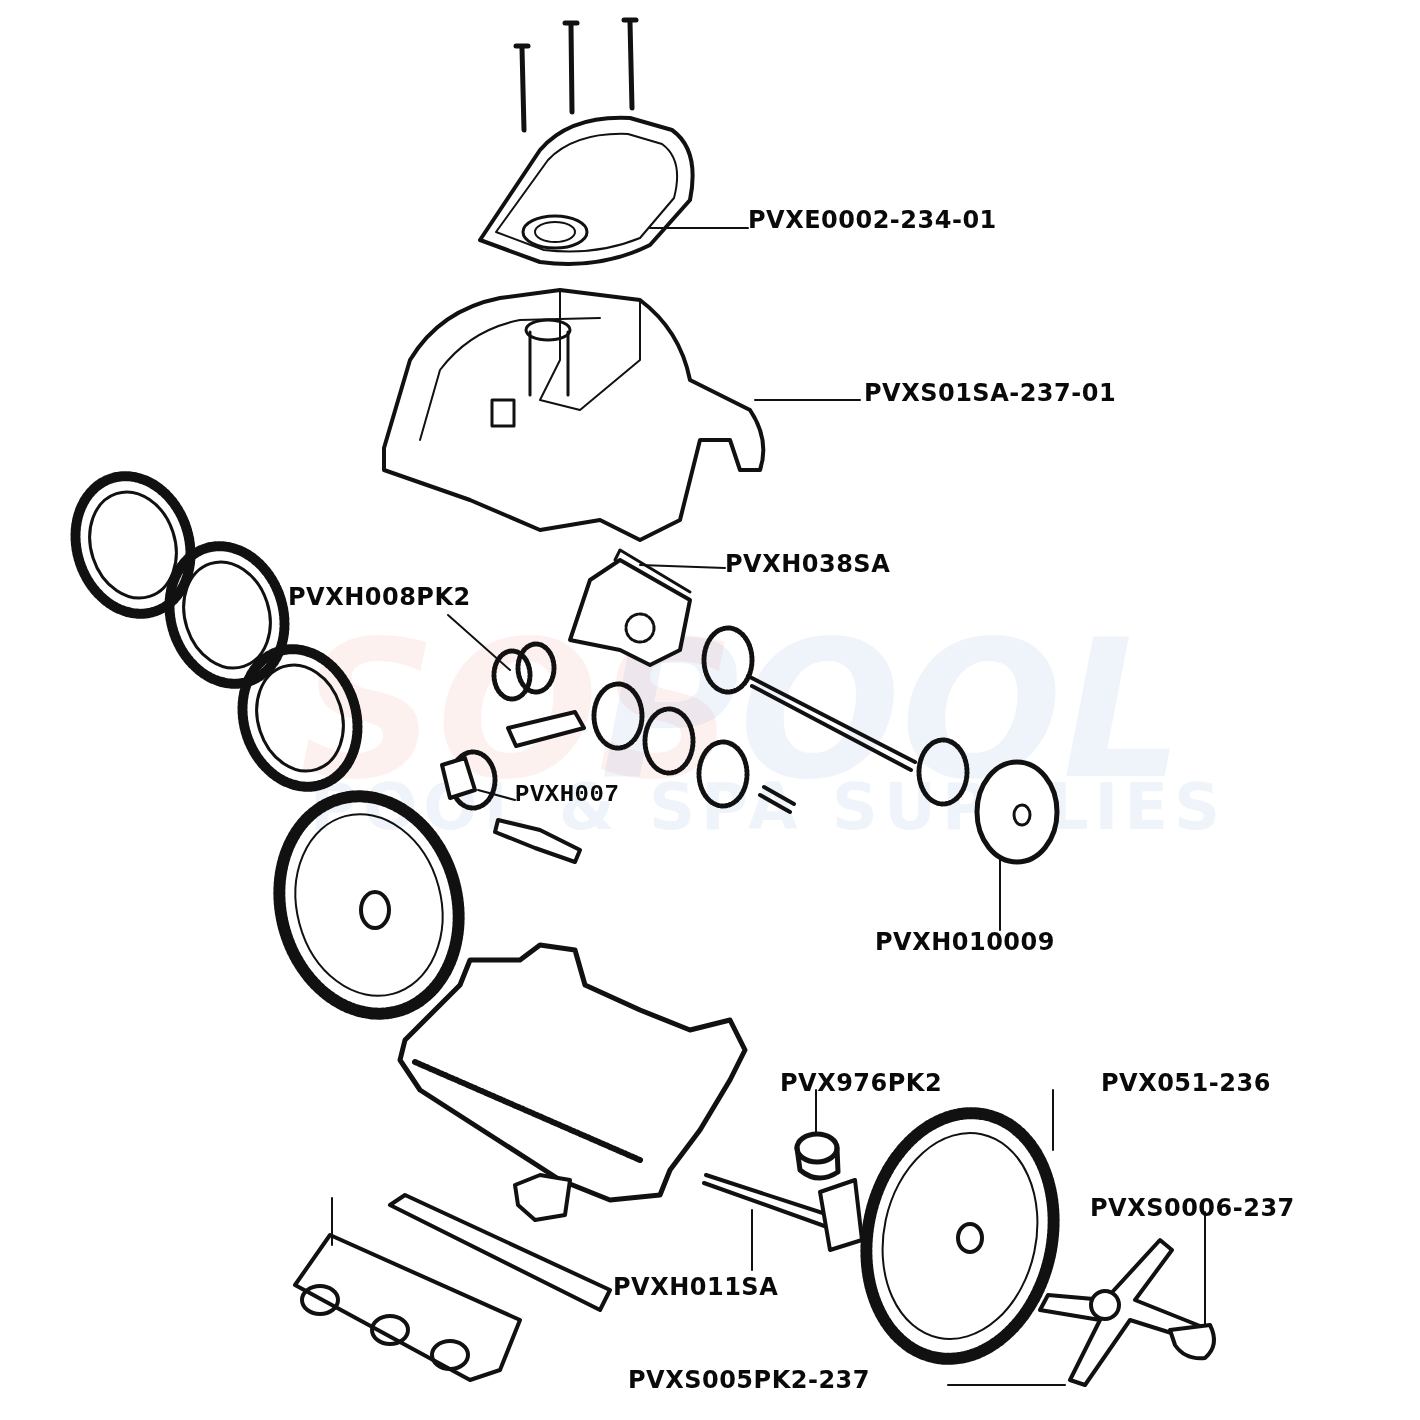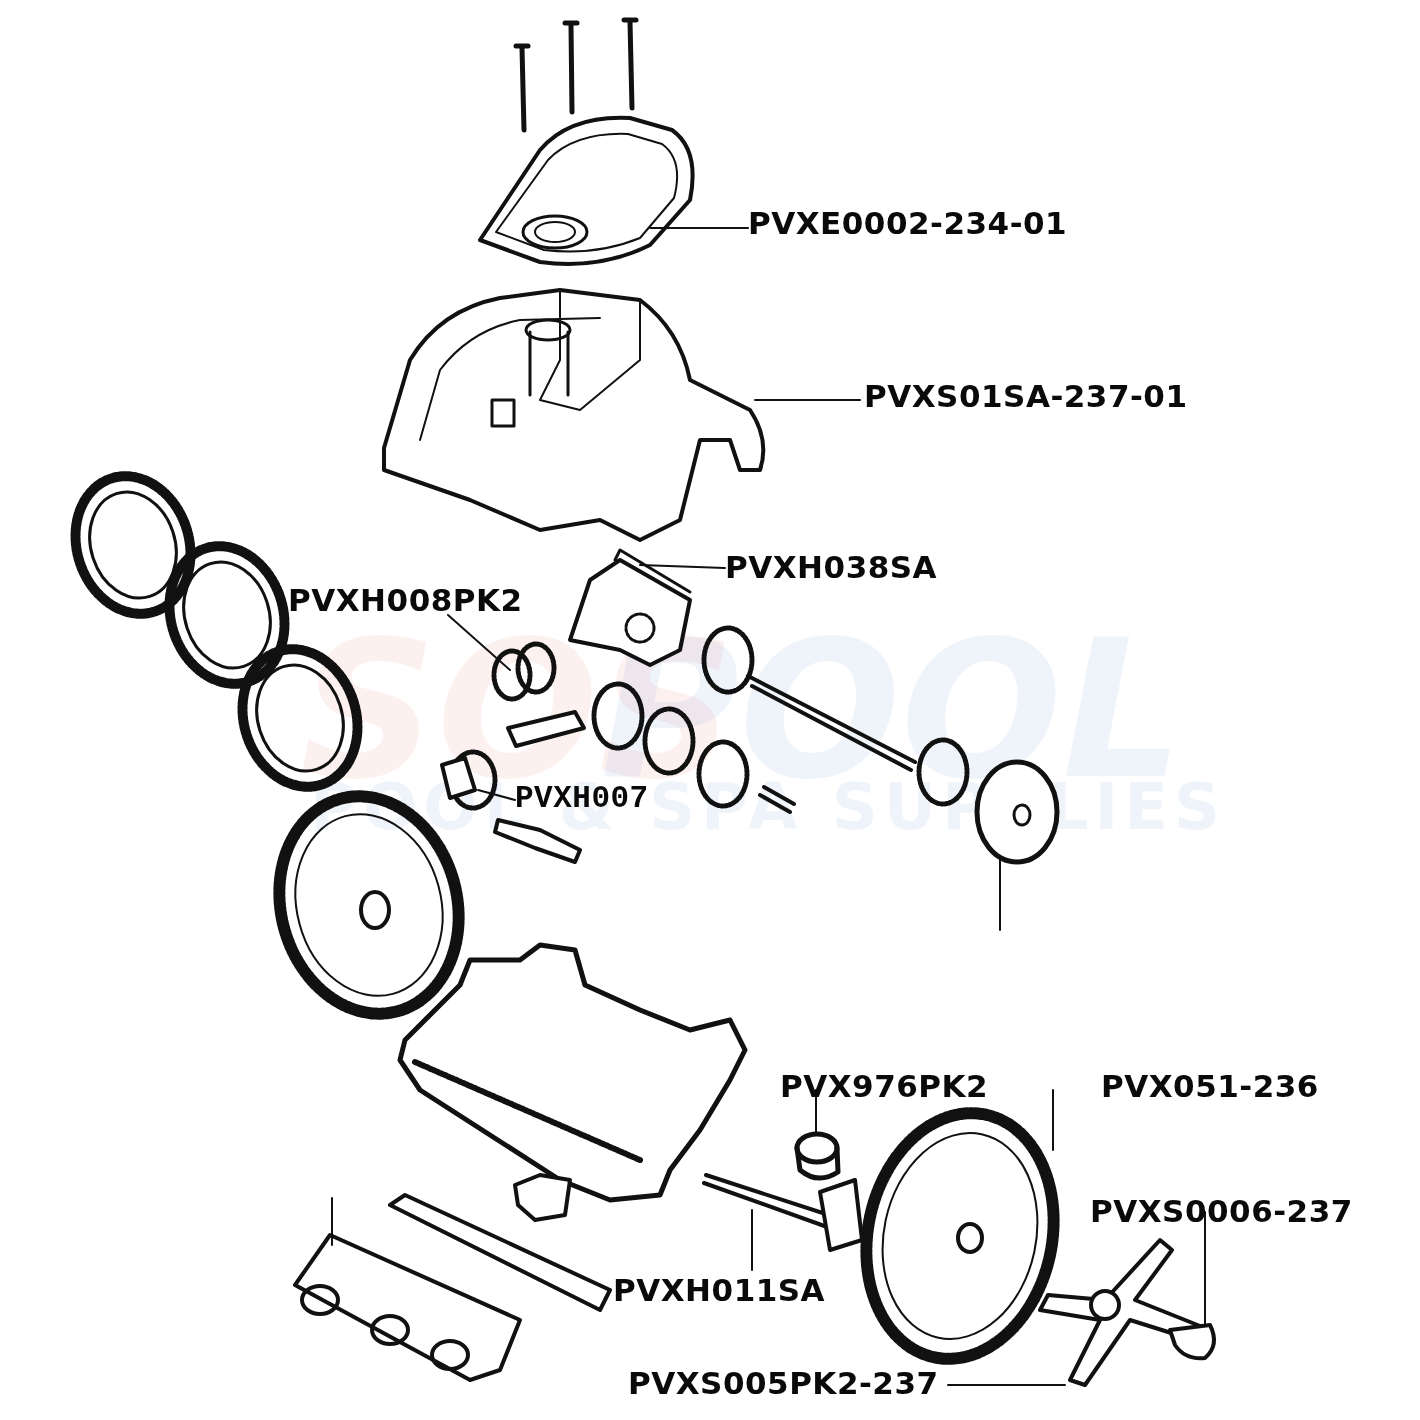--- a/index.html
+++ b/index.html
@@ -1,20 +1,20 @@
 <!DOCTYPE html>
 <html><head>
 <meta charset="utf-8">
 <style>
   html, body { margin:0; padding:0; background:#ffffff; }
   body { width:1420px; height:1420px; position:relative; overflow:hidden; font-family:"Liberation Sans", sans-serif; }
   #stage { position:absolute; left:0; top:0; width:1420px; height:1420px; }
   .label {
     position:absolute; font-family:"DejaVu Sans", sans-serif; font-weight:bold;
-    font-size:31px; color:#0a0a0a; white-space:nowrap; letter-spacing:0.5px; line-height:1;
+    font-size:24px; color:#0a0a0a; white-space:nowrap; letter-spacing:0.5px; line-height:1;
   }
   .wm { position:absolute; font-family:"DejaVu Sans", sans-serif; font-weight:bold; font-style:italic; white-space:nowrap; }
   .wm-sos { left:300px; top:600px; font-size:190px; color:#e84c3d; opacity:0.07; }
   .wm-pool { left:600px; top:600px; font-size:190px; color:#2a66c9; opacity:0.07; }
   .wm-sub { left:310px; top:770px; font-size:64px; color:#2a66c9; opacity:0.07; letter-spacing:6px; font-style:normal; }
   svg { position:absolute; left:0; top:0; }
 </style>
 </head>
 <body>
 
@@ -153,18 +153,19 @@
       <line x1="752" y1="1210" x2="752" y2="1270"></line>
       <line x1="948" y1="1385" x2="1065" y2="1385"></line>
     </g>
   </svg>
 
   <div class="label" style="left:748px; top:208px;">PVXE0002-234-01</div>
   <div class="label" style="left:864px; top:381px;">PVXS01SA-237-01</div>
   <div class="label" style="left:725px; top:552px;">PVXH038SA</div>
   <div class="label" style="left:288px; top:585px;">PVXH008PK2</div>
   <div class="label" style="left:515px; top:783px;font-family:Liberation Mono, monospace;">PVXH007</div>
+  <div class="label" style="left:875px; top:930px;">PVXH010009</div>
   <div class="label" style="left:780px; top:1071px;">PVX976PK2</div>
   <div class="label" style="left:1101px; top:1071px;">PVX051-236</div>
   <div class="label" style="left:1090px; top:1181px;margin-top:15px;">PVXS0006-237</div>
   <div class="label" style="left:613px; top:1275px;">PVXH011SA</div>
   <div class="label" style="left:628px; top:1368px;">PVXS005PK2-237</div>
 </div>
 
 </body></html>

